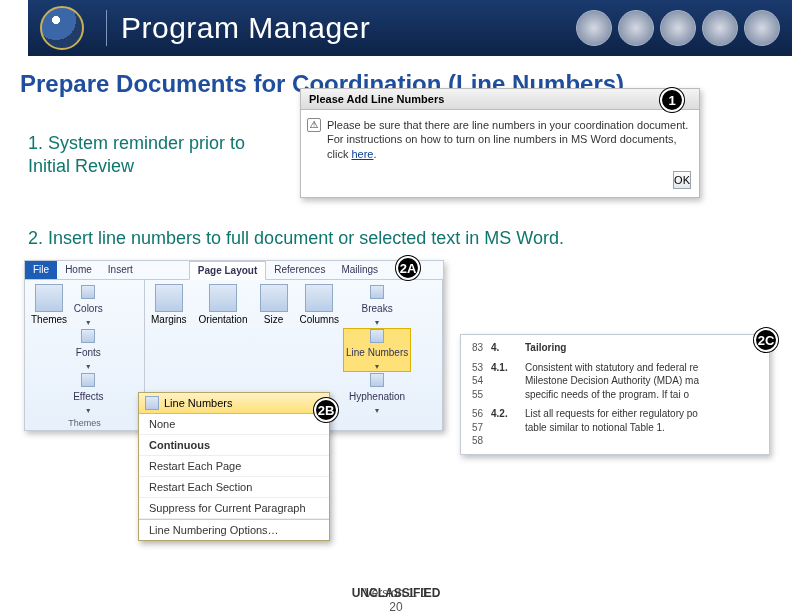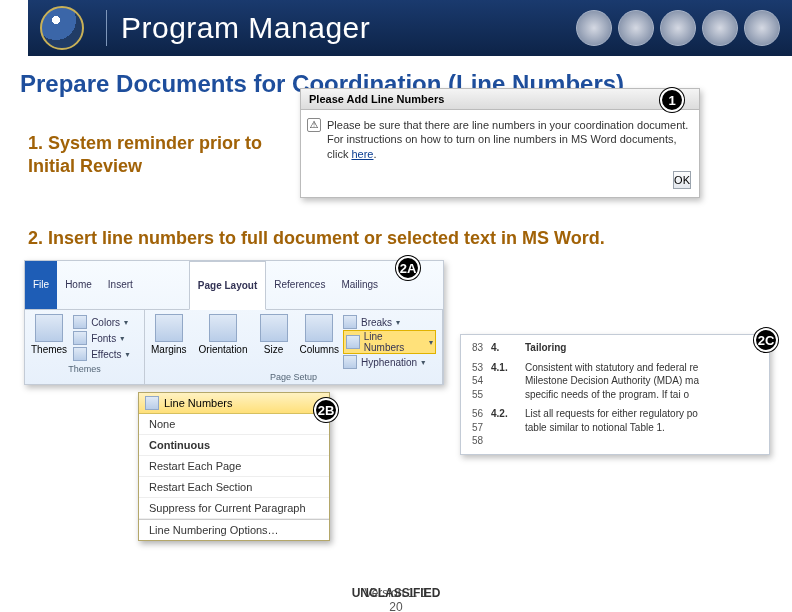--- a/index.html
+++ b/index.html
@@ -11,46 +11,46 @@
   .vdiv { width: 1px; height: 36px; background: #7e96ba; margin: 0 14px; }
   .htitle { font-size: 30px; font-weight: 400; letter-spacing: .5px; }
   .hseals { margin-left: auto; display: flex; gap: 6px; }
   .miniseal { width: 36px; height: 36px; border-radius: 50%; background: radial-gradient(circle, #d5d9e3, #6c7c98); border: 1px solid #a9b4c8; }
 
   
   .section-h { color: #1e4e9c; font-size: 24px; font-weight: 700; padding: 14px 20px 8px; }
 
   .content { position: relative; width: 100%; height: calc(100% - 56px - 26px); }
 
-  .step { font-weight: 700; font-size: 18px; color: #a16207; }
+  .step { font-weight: 400; font-size: 18px; color: #0f766e; }
   .step1 { position: absolute; left: 28px; top: 76px; width: 240px; line-height: 1.25; }
   .step2 { position: absolute; left: 28px; top: 172px; width: 720px; }
 
   
   .dlg { position: absolute; left: 300px; top: 32px; width: 400px; border: 1px solid #bbb; background: #fff; box-shadow: 2px 3px 6px rgba(0,0,0,.25); font-size: 11px; }
   .dlg-ti { background: linear-gradient(#f4f4f4,#dcdcdc); padding: 4px 8px; font-weight: 700; border-bottom: 1px solid #bbb; font-size: 11px; }
   .dlg-body { padding: 8px 8px 6px 26px; position: relative; color: #333; line-height: 1.3; }
   .dlg-ico { position: absolute; left: 6px; top: 8px; width: 14px; height: 14px; border-radius: 2px; background: #fff; border: 1px solid #888; font-size: 10px; text-align: center; line-height: 12px; }
   .dlg-here { text-decoration: underline; color: #0a3d91; cursor: pointer; }
   .dlg-foot { text-align: right; padding: 4px 8px 8px; }
   .dlg-ok { border: 1px solid #9aa3ad; background: linear-gradient(#fdfdfd,#e4e8ee); padding: 2px 0; font-size: 11px; cursor: pointer; }
 
   
   .badge { position: absolute; width: 24px; height: 24px; border-radius: 50%; background: #000; color: #fff; font-weight: 700; font-size: 13px; display: flex; align-items: center; justify-content: center; border: 2px solid #fff; box-shadow: 0 0 0 1px #000; }
 
   
   .ribbon { position: absolute; left: 24px; top: 204px; width: 420px; border: 1px solid #c3cbd6; background: linear-gradient(#f7fbff,#e7f0fb); box-shadow: 2px 3px 6px rgba(0,0,0,.25); font-size: 10px; }
   .tabs { display: flex; border-bottom: 1px solid #c3cbd6; }
-  .tab { padding: 18px 8px; color: #335; cursor: pointer; }
+  .tab { padding: 3px 8px; color: #335; cursor: pointer; }
   .tab.file { background: #1e5db6; color: #fff; }
   .tab.active { background: #fff; border: 1px solid #c3cbd6; border-bottom: 1px solid #fff; margin-bottom: -1px; font-weight: 600; margin-left: 48px; }
   .rb-body { display: flex; }
   .grp { border-right: 1px solid #c3cbd6; padding: 4px 6px 2px; }
   .grp-lab { text-align: center; font-size: 9px; color: #567; margin-top: 2px; }
-  .gitem { display: flex; align-items: center; gap: 4px; padding: 1px 0; color: #335; cursor: pointer; }
+  .gitem { display: flex; align-items: center; gap: 4px; padding: 1px 0; color: #335; cursor: pointer; flex-direction: column; }
   .gitem.hi { background: #ffe17a; border: 1px solid #e0b200; padding: 0 2px; }
   .ico16 { width: 14px; height: 14px; background: linear-gradient(#dfe9f6,#b9cde8); border: 1px solid #92a8c7; }
   .caret { font-size: 8px; color: #456; }
   .bigico { width: 28px; height: 28px; background: linear-gradient(#dfe9f6,#b9cde8); border: 1px solid #92a8c7; margin: 0 auto 2px; }
 
   
   .dd { position: absolute; left: 138px; top: 336px; width: 192px; border: 1px solid #b4a76a; background: #fff; box-shadow: 2px 3px 6px rgba(0,0,0,.3); font-size: 11px; }
   .dd-hd { background: linear-gradient(#fff2c2,#ffe07a); border-bottom: 1px solid #d6c060; padding: 3px 6px; display: flex; align-items: center; gap: 5px; cursor: pointer; }
   .dd-item { padding: 4px 10px; border-bottom: 1px solid #eee; color: #333; cursor: pointer; }
   .dd-item.hi { font-weight: 700; }

